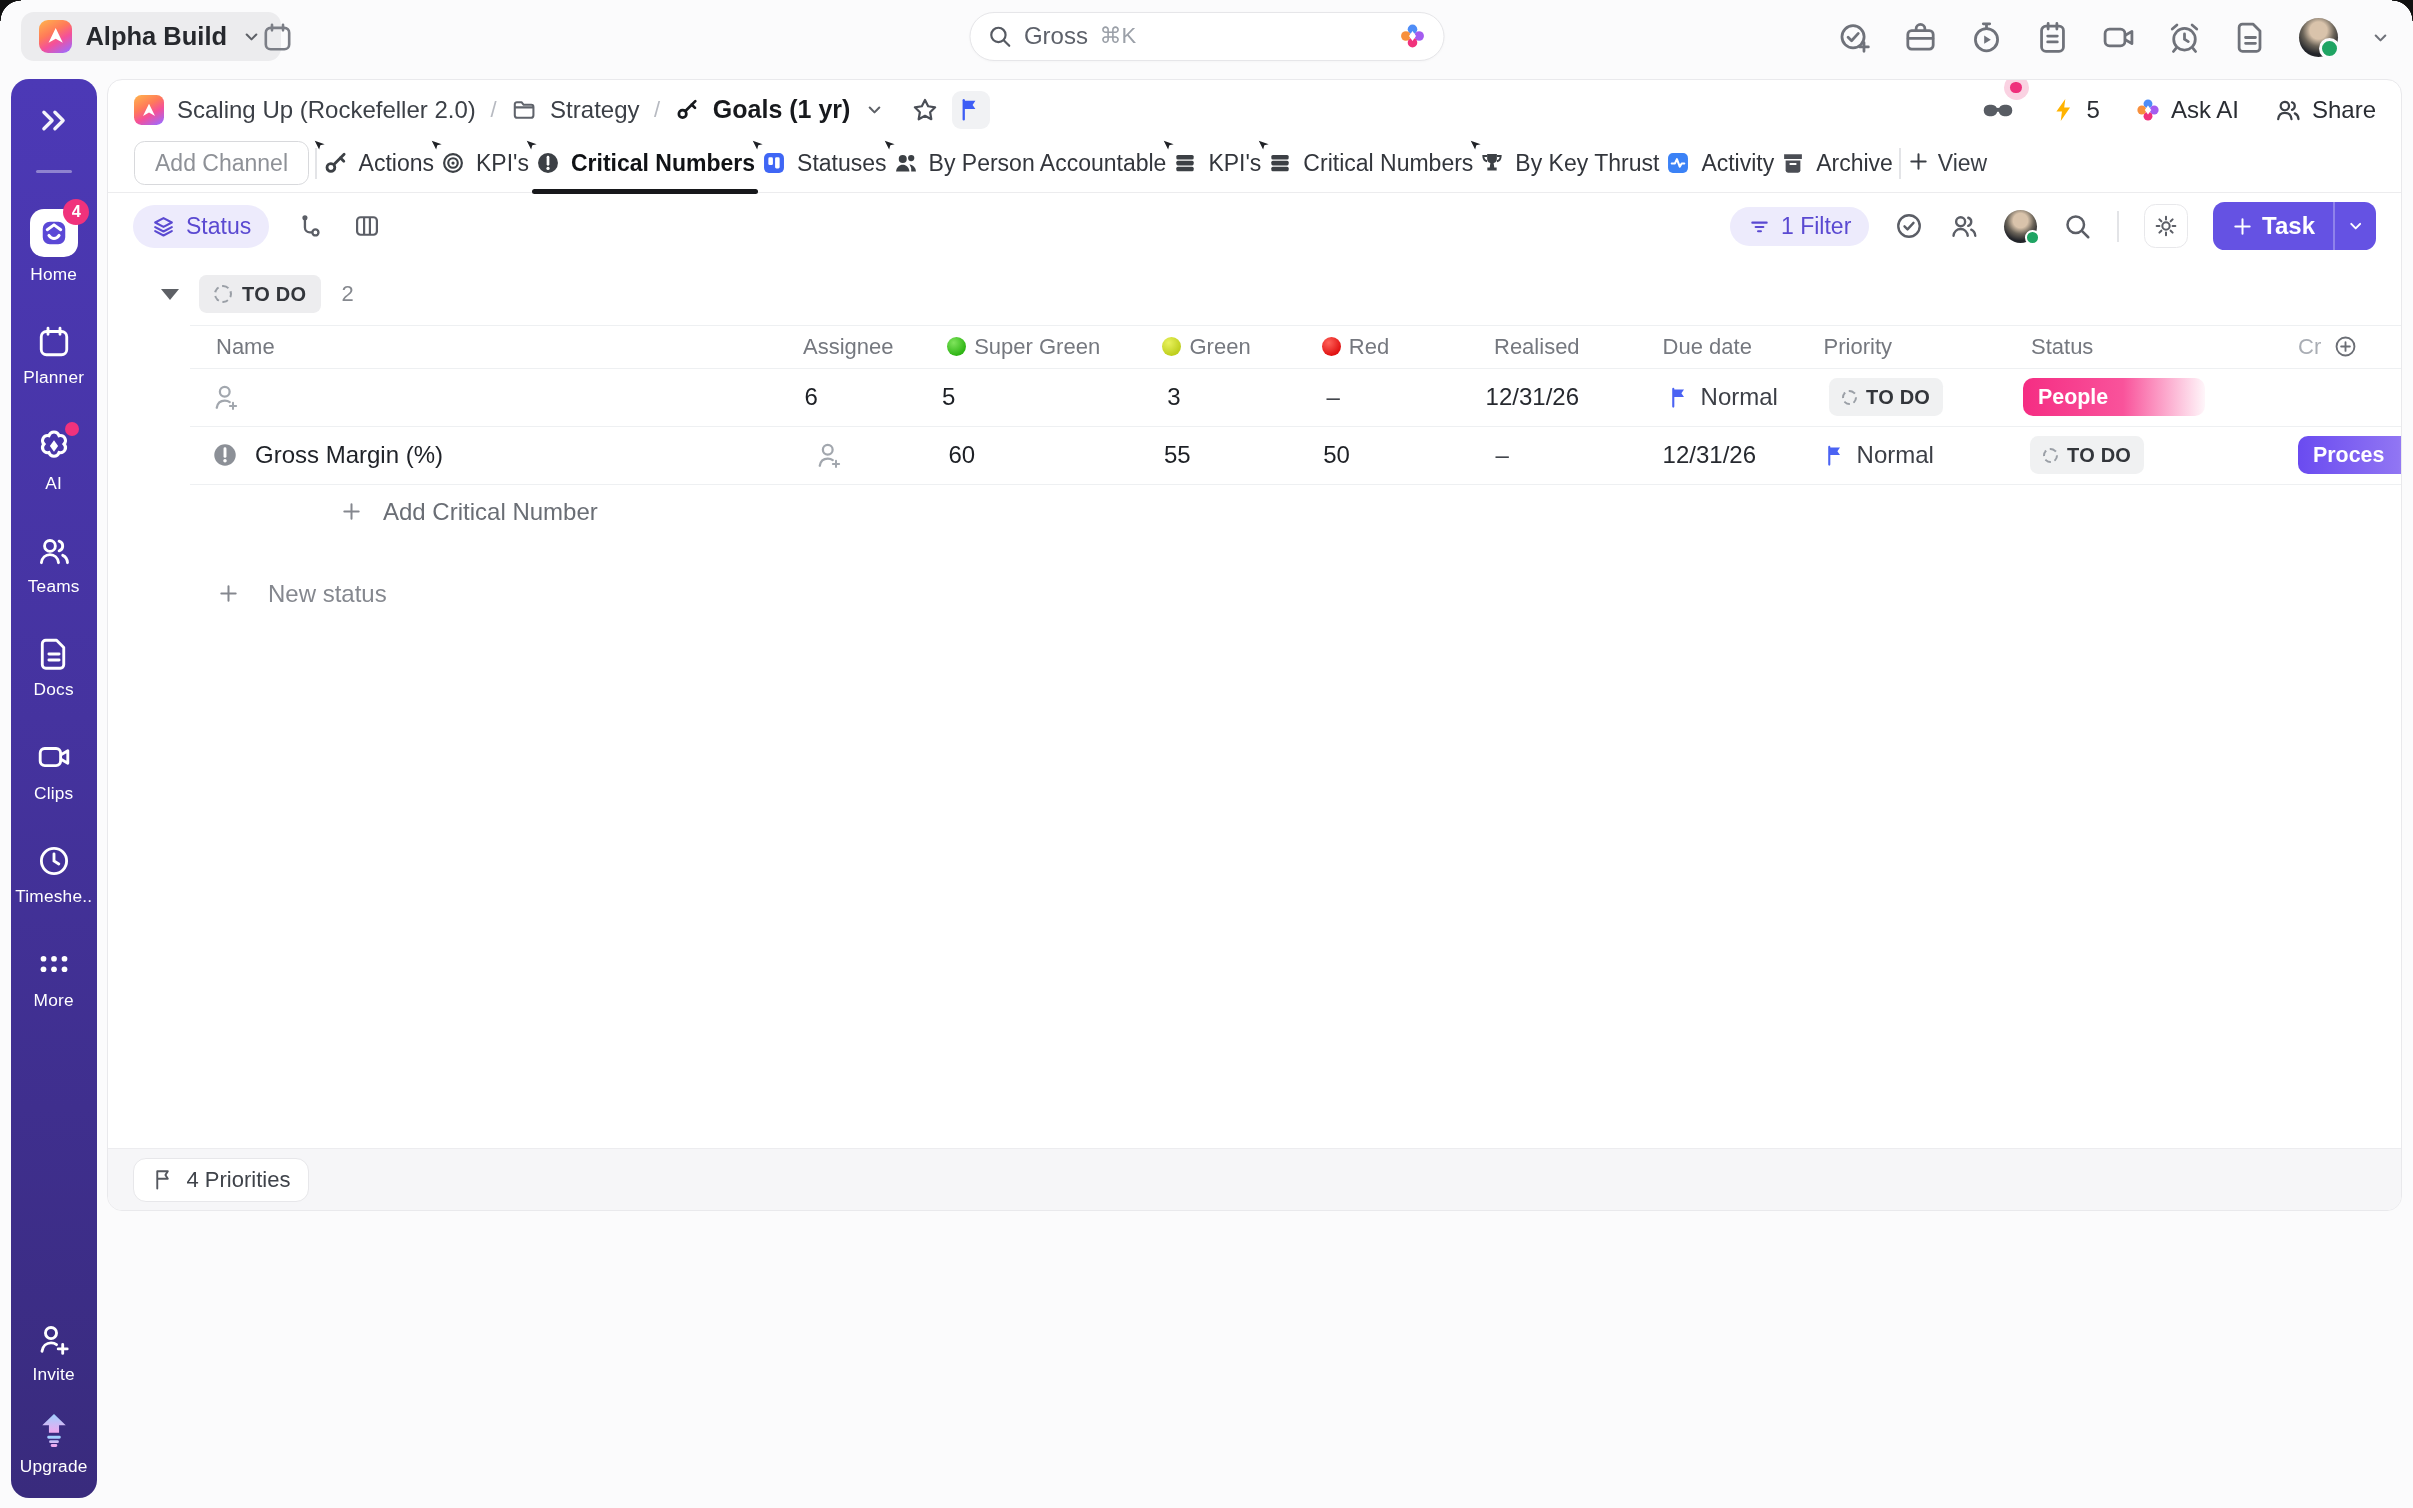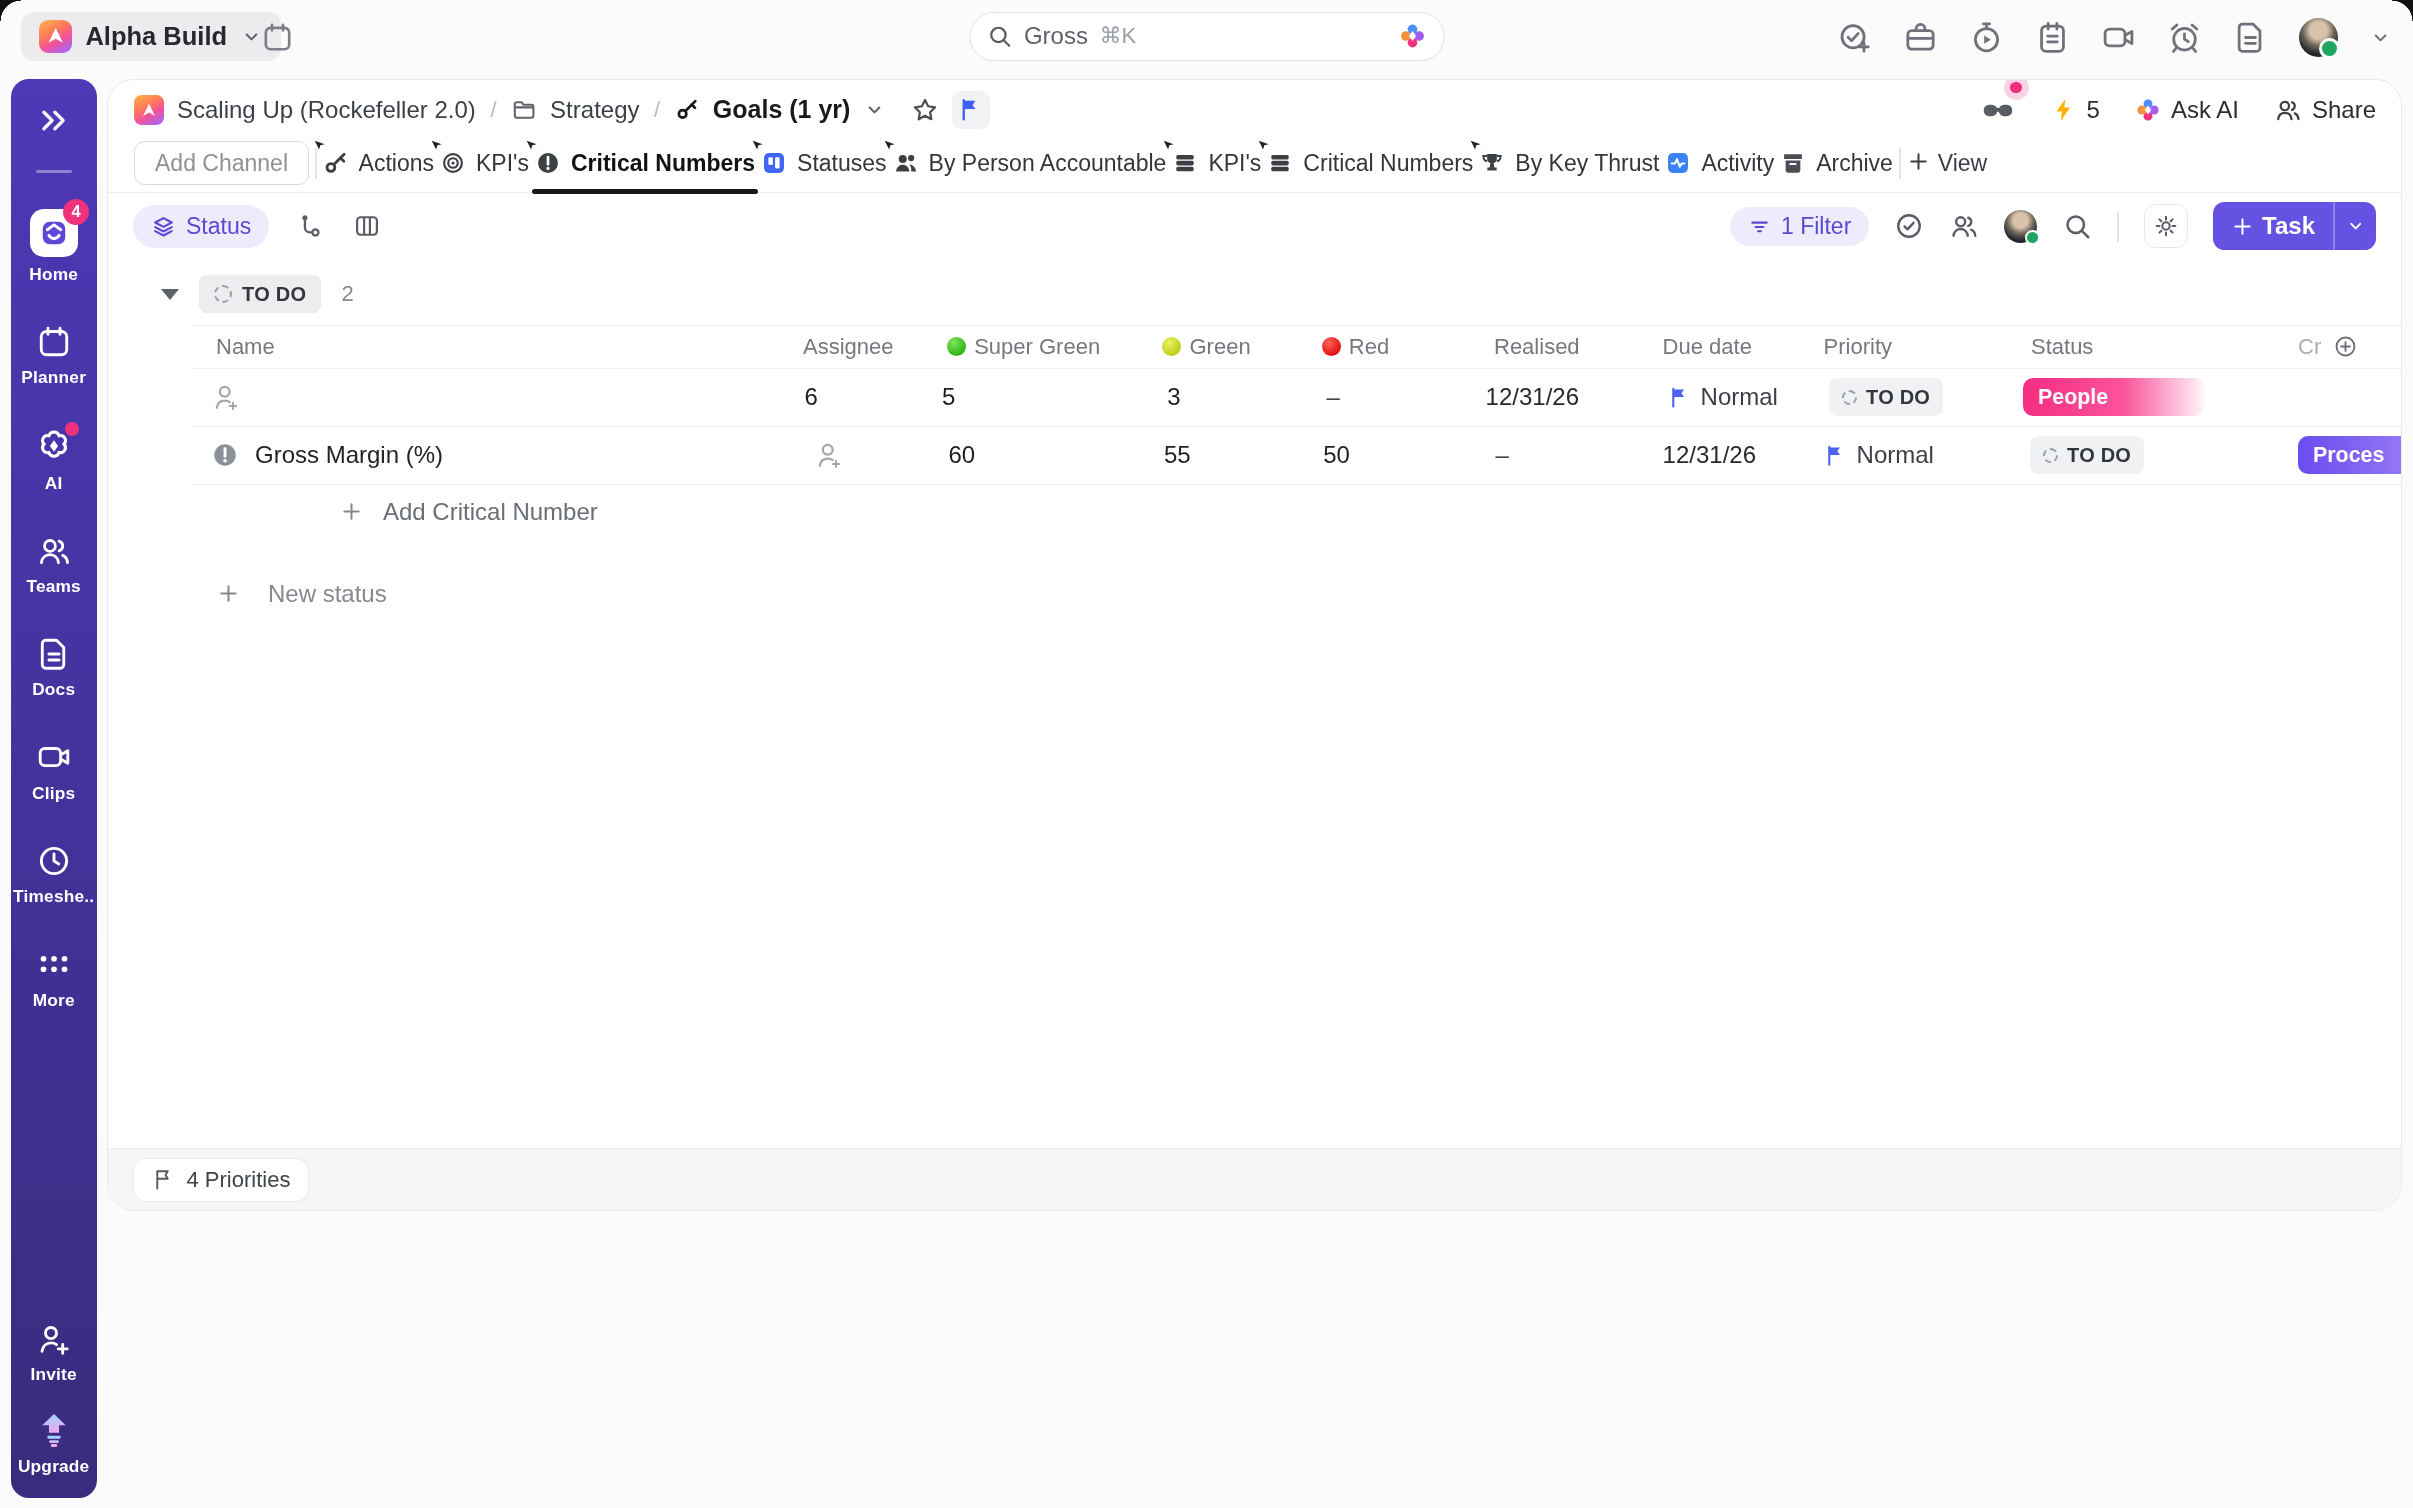--- a/index.html
+++ b/index.html
@@ -34,32 +34,32 @@
   .avatar.small{width:33px;height:33px}
   .avatar.small::after{width:10.7px;height:10.7px;border-width:2.5px;border-color:#fff}
 
   
   .sidebar{position:absolute;left:10.7px;top:79px;width:86px;height:1419px;border-radius:18px;
     background:linear-gradient(180deg,#4c39b6 0%,#45339f 45%,#392b7d 100%);
     display:flex;flex-direction:column;align-items:center;color:#fff;padding:25px 0 21.4px}
   .sb-expand{color:#fff;opacity:.95;cursor:pointer}
   .sb-div{width:36px;height:2.5px;background:rgba(255,255,255,.38);border-radius:1.6px;margin-top:33px}
   .sb-item{display:flex;flex-direction:column;align-items:center;gap:7.4px;margin-top:39px;cursor:pointer}
-  .sb-label{font-size:17.3px;font-weight:700;letter-spacing:0.2px;white-space:nowrap}
+  .sb-label{font-size:17.3px;font-weight:400;letter-spacing:0.2px;white-space:nowrap}
   .sb-home-icon{width:48px;height:48px;background:#fff;border-radius:14px;position:relative;
     display:flex;align-items:center;justify-content:center}
   .sb-badge{position:absolute;top:-10px;right:-11.5px;min-width:26px;height:26px;border-radius:13px;
     background:#f0327c;color:#fff;font-size:16.4px;font-weight:700;display:flex;align-items:center;justify-content:center}
   .sb-ai{position:relative}
   .sb-dot{position:absolute;top:-5px;right:-6.6px;width:14px;height:14px;border-radius:50%;background:#f0327c}
   .sb-bottom{margin-top:auto}
 
   
   .card{position:absolute;left:107px;top:79px;width:2295px;height:1132px;background:#fff;
-    border:1.6px solid #e9e9ec;border-radius:27px;overflow:hidden}
+    border:1.6px solid #e9e9ec;border-radius:15px;overflow:hidden}
 
   
   .crumbrow{height:54px;display:flex;align-items:center;padding:5px 25px 0 26px;gap:13px}
   .crumb-logo{width:30px;height:30px;border-radius:7.4px;flex:none;
     background:linear-gradient(150deg,#ffae4e 5%,#ff7a59 38%,#f4509a 62%,#9d6bff 95%);
     display:flex;align-items:center;justify-content:center}
   .crumb-txt{font-size:24px;color:#3c4047;white-space:nowrap}
   .crumb-sep{font-size:22px;color:#b7bac1;margin:0 1.6px}
   .crumb-cur{font-size:25px;font-weight:700;color:#17191d;white-space:nowrap}
   .crumb-ic{color:#5f636b}

